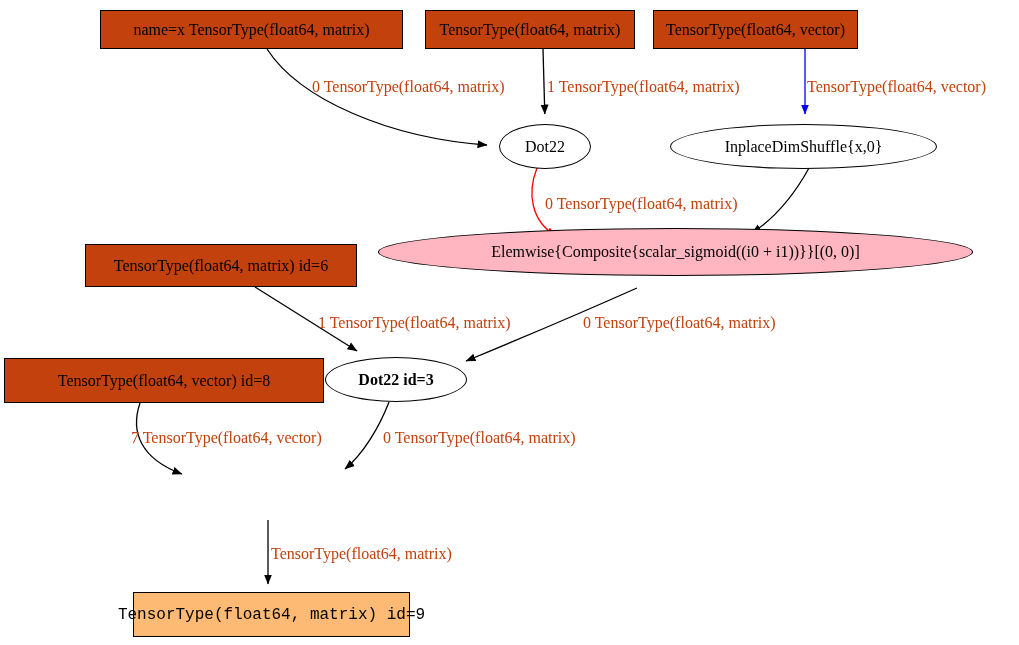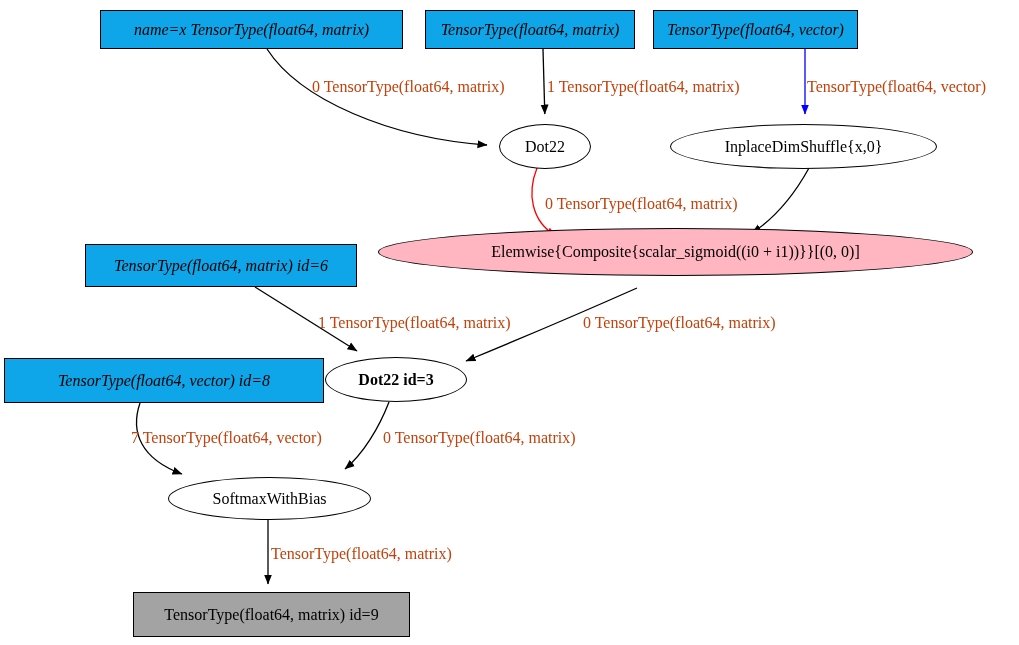--- a/index.html
+++ b/index.html
@@ -13,24 +13,24 @@
   #edge-layer{position:absolute;left:0;top:0;width:1019px;height:645px;}
   .node{
     position:absolute;
     display:flex;align-items:center;justify-content:center;
     font-size:16px;color:#000;
     text-align:center;white-space:nowrap;
     box-sizing:border-box;
   }
   .node.box{border:1.4px solid #000;}
   .node.ellipse{border:1.4px solid #000;border-radius:50%;}
-  .fill-green{background:#0ea5e9;font-style:italic;}
+  .fill-green{background:#c2410c;}
   .fill-white{background:#ffffff;}
   .fill-pink{background:#ffb6c1;}
-  .fill-blue{background:#a3a3a3;}
+  .fill-blue{background:#fdba74;font-family:Liberation Mono, monospace;}
   .edge-label{
     position:absolute;
     font-size:16px;color:#c2410c;
     white-space:nowrap;line-height:18px;height:18px;
   }
   
   #n-input-x      {left:100px;top:10px; width:303px;height:39px;}
   #n-input-matrix {left:425px;top:10px; width:210px;height:39px;}
   #n-input-vector {left:653px;top:10px; width:205px;height:39px;}
   #n-dot22        {left:499px;top:124px;width:92px; height:45px;}
@@ -84,21 +84,20 @@
 
   <div id="n-input-x" class="node box fill-green">name=x TensorType(float64, matrix)</div>
   <div id="n-input-matrix" class="node box fill-green">TensorType(float64, matrix)</div>
   <div id="n-input-vector" class="node box fill-green">TensorType(float64, vector)</div>
   <div id="n-dot22" class="node ellipse fill-white">Dot22</div>
   <div id="n-dimshuffle" class="node ellipse fill-white">InplaceDimShuffle{x,0}</div>
   <div id="n-elemwise" class="node ellipse fill-pink">Elemwise{Composite{scalar_sigmoid((i0 + i1))}}[(0, 0)]</div>
   <div id="n-input-id6" class="node box fill-green">TensorType(float64, matrix) id=6</div>
   <div id="n-dot22-id3" class="node ellipse fill-white">Dot22 id=3</div>
   <div id="n-input-id8" class="node box fill-green">TensorType(float64, vector) id=8</div>
-  <div id="n-softmax" class="node ellipse fill-white">SoftmaxWithBias</div>
   <div id="n-output-id9" class="node box fill-blue">TensorType(float64, matrix) id=9</div>
 
   <div id="el-0" class="edge-label">0 TensorType(float64, matrix)</div>
   <div id="el-1" class="edge-label">1 TensorType(float64, matrix)</div>
   <div id="el-2" class="edge-label">TensorType(float64, vector)</div>
   <div id="el-3" class="edge-label">0 TensorType(float64, matrix)</div>
   <div id="el-5" class="edge-label">1 TensorType(float64, matrix)</div>
   <div id="el-6" class="edge-label">0 TensorType(float64, matrix)</div>
   <div id="el-7" class="edge-label">7 TensorType(float64, vector)</div>
   <div id="el-8" class="edge-label">0 TensorType(float64, matrix)</div>

